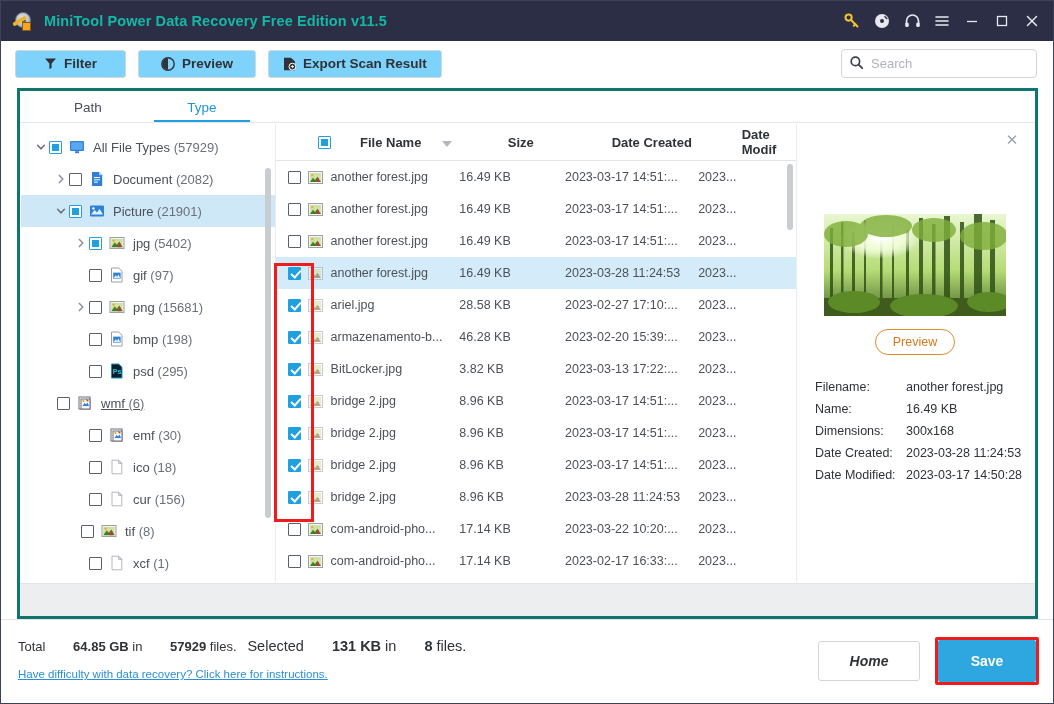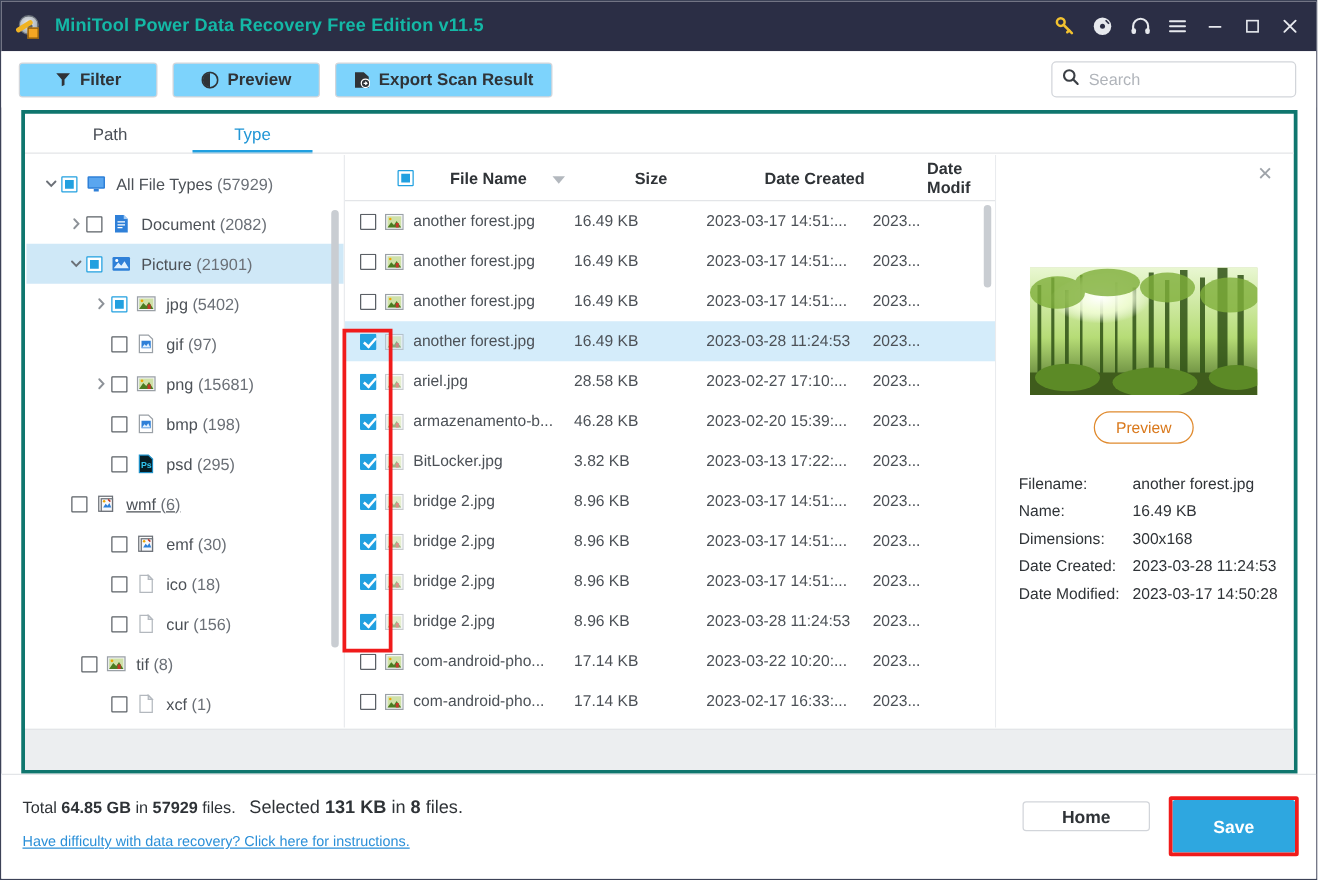--- a/index.html
+++ b/index.html
@@ -230,31 +230,31 @@
 
   
   .statusbar {
     position: absolute; left: 0; bottom: 0; width: 1052px; height: 84px;
     background: #ffffff; border-top: 1px solid #e3e5e8;
   }
   .status-line {
     position: absolute; left: 17px; top: 18px;
     font-size: 13px; color: #2f3337;
   }
-  .status-line b { font-weight: bold; }
+  .status-line b { font-weight: bold; margin-left: 24px; }
   .status-line .big { font-size: 14.5px; }
   .status-link {
     position: absolute; left: 17px; top: 48px;
     font-size: 11.5px; color: #2a8fd8; text-decoration: underline; cursor: pointer;
   }
   .btn-home {
     position: absolute; left: 817px; top: 640px;
-    width: 102px; height: 24px; border: 1px solid #d2d5da; border-radius: 3px;
+    width: 102px; height: 40px; border: 1px solid #d2d5da; border-radius: 3px;
     background: #fff; color: #2f3337; font-size: 14px; font-weight: bold;
-    display: flex; align-items: center; justify-content: center; cursor: pointer; z-index: 20;
+    display: flex; align-items: center; justify-content: center; cursor: pointer; z-index: 20; font-style: italic;
   }
   .btn-save {
     position: absolute; left: 937px; top: 639px;
     width: 98px; height: 42px; border: none; border-radius: 2px;
     background: #2ea7e0; color: #fff; font-size: 14px; font-weight: bold;
     display: flex; align-items: center; justify-content: center; cursor: pointer; z-index: 20;
   }
 </style>
 </head>
 <body>
@@ -512,21 +512,21 @@
           </div>
           <div class="tnode" style="padding-left: 52px;">
             <span class="arrow empty"></span>
             <span class="cbx "></span>
             <span class="ficon"><svg width="16" height="16" viewBox="0 0 16 16">
                 <path d="M3 1.2h6.6l3.2 3.2V14.8H3Z" fill="#fff" stroke="#b3b8be"></path>
                 <path d="M9.6 1.2l3.2 3.2H9.6Z" fill="#e7e9ee" stroke="#b3b8be"></path>
               </svg></span>
             <span class="tlabel">cur <span class="cnt">(156)</span></span>
           </div>
-          <div class="tnode" style="padding-left: 28px;">
+          <div class="tnode" style="padding-left: 44px;">
             <span class="arrow empty"></span>
             <span class="cbx "></span>
             <span class="ficon"><svg width="16" height="16" viewBox="0 0 16 16">
                 <rect x="1" y="2.5" width="14" height="11" fill="#f4f6f8" stroke="#9aa0a6"></rect>
                 <rect x="2.3" y="3.8" width="11.4" height="8.4" fill="#cfe1a8"></rect>
                 <path d="M2.3 12.2 L5.6 7.4 L8 9.8 L10.2 6.5 L13.7 12.2Z" fill="#4a7c22"></path>
                 <circle cx="4.6" cy="5.6" r="1.1" fill="#f0a500"></circle>
                 <rect x="9" y="8.5" width="2.6" height="3.7" fill="#c0392b"></rect>
               </svg></span>
             <span class="tlabel">tif <span class="cnt">(8)</span></span>

